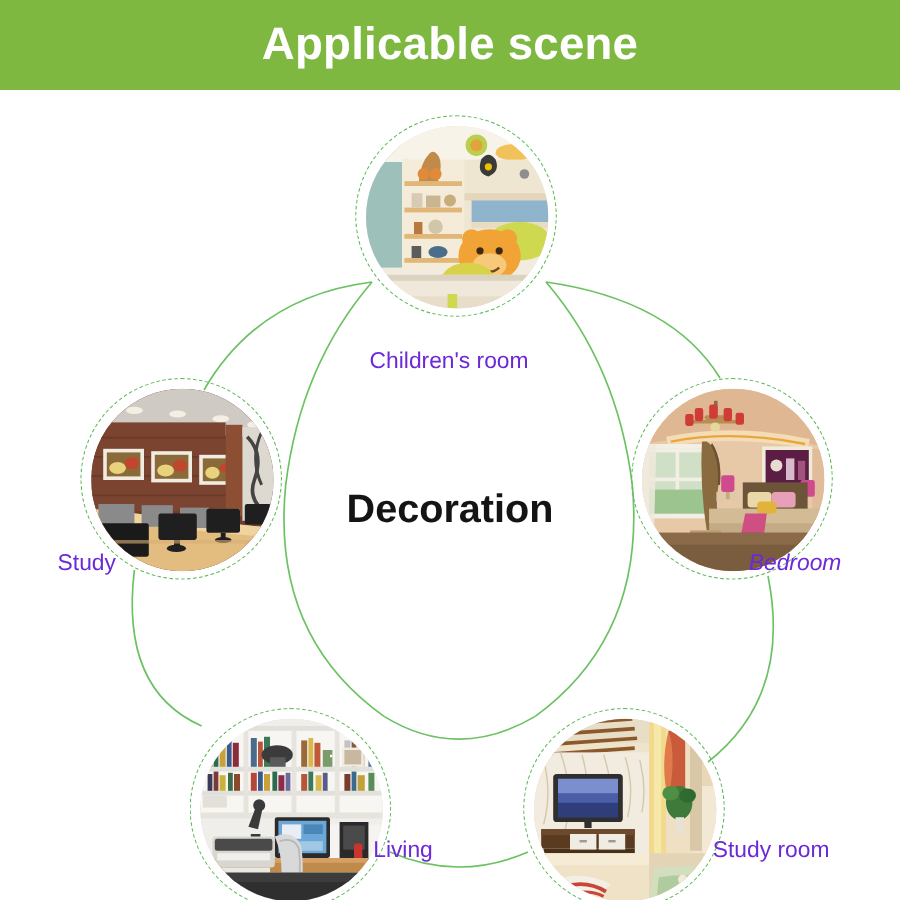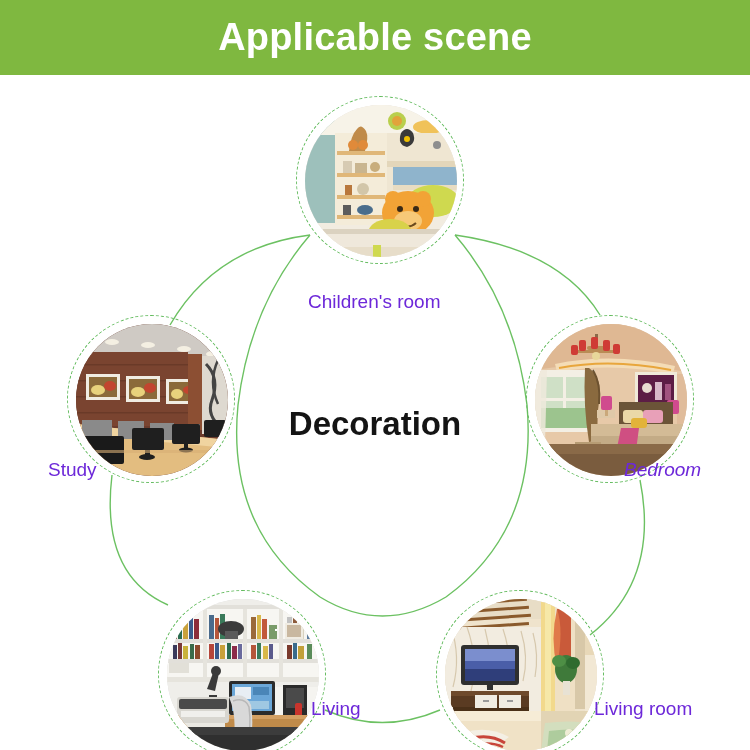--- a/index.html
+++ b/index.html
@@ -483,16 +483,16 @@
           <rect x="96" y="112" width="56" height="40" fill="#e2d4b4"></rect>
           <path d="M100 124 q30 -4 52 2 v26 h-56 z" fill="#cfe0c0" opacity="0.8"></path>
           <path d="M104 132 q26 -4 48 2 v18 h-50 z" fill="#9ec48e" opacity="0.7"></path>
           <path d="M18 134 q24 -8 46 4 q-18 16 -46 10 z" fill="#f4efe4"></path>
           <path d="M24 140 q20 -6 36 4" stroke="#c8453a" stroke-width="3" fill="none"></path>
           <path d="M30 146 q16 -4 28 2" stroke="#c8453a" stroke-width="2.5" fill="none"></path>
           <circle cx="124" cy="134" r="4" fill="#f7f0dc" opacity="0.9"></circle>
         </svg>
       </div>
     </div>
-    <div class="node-label" id="label-living">Living room</div>
+    <div class="node-label" id="label-living">Study room</div>
 
   </div>
 </div>
 
 </body></html>

